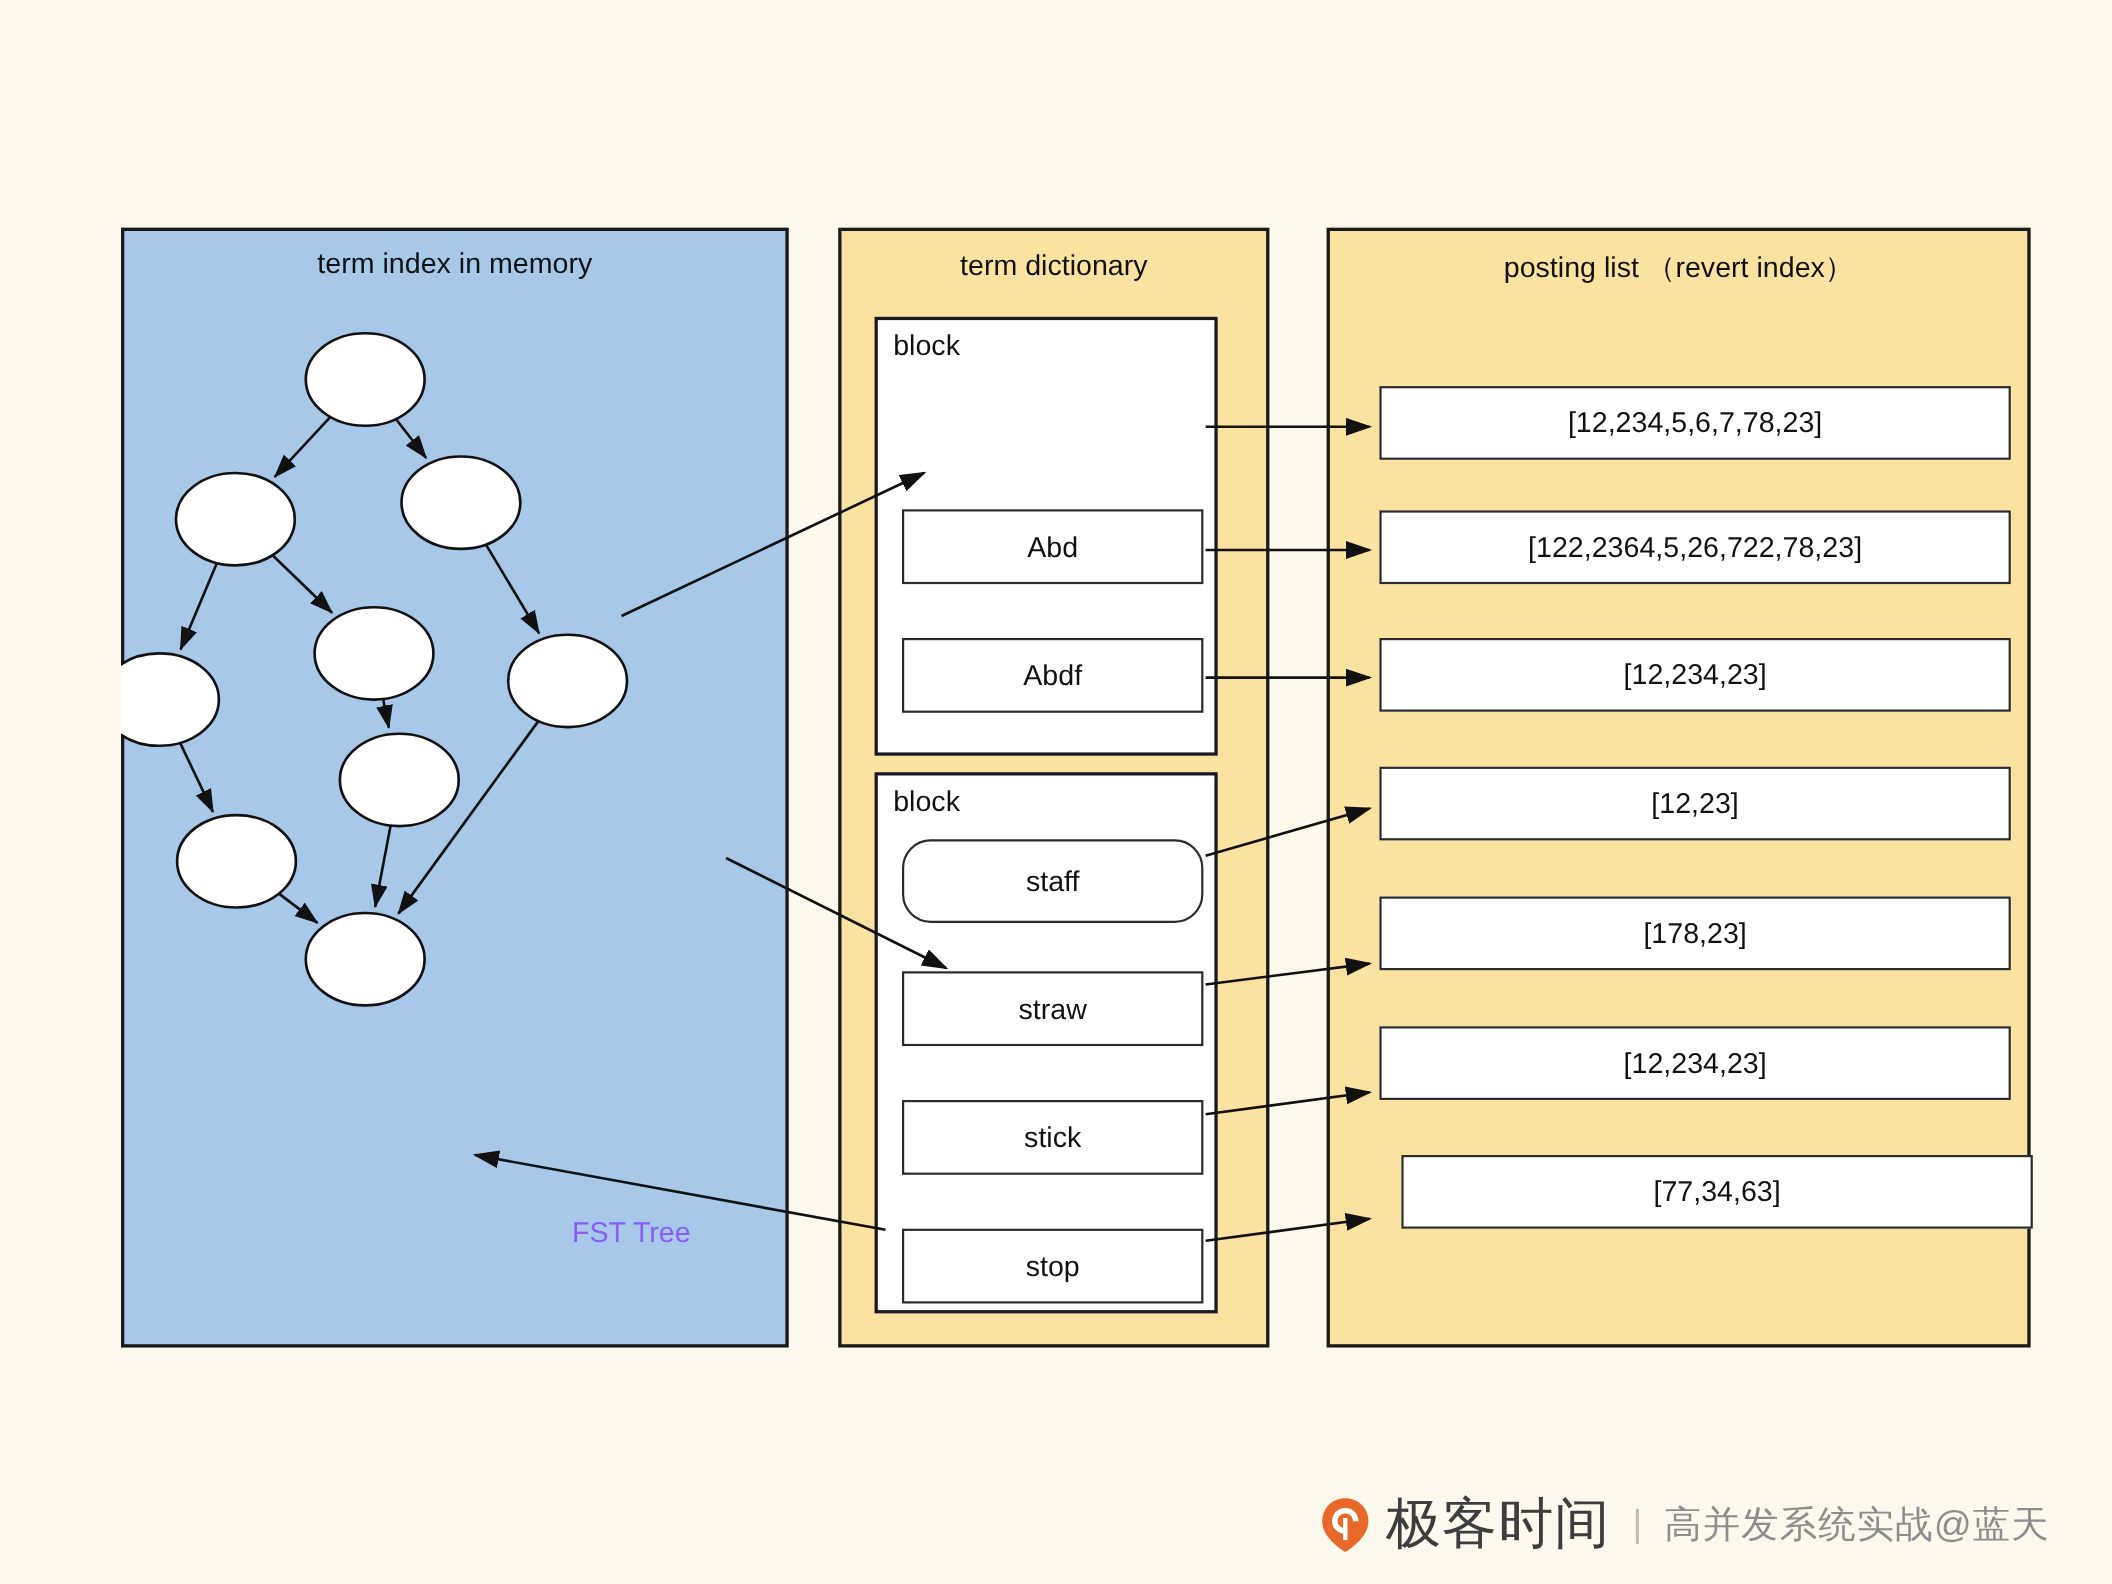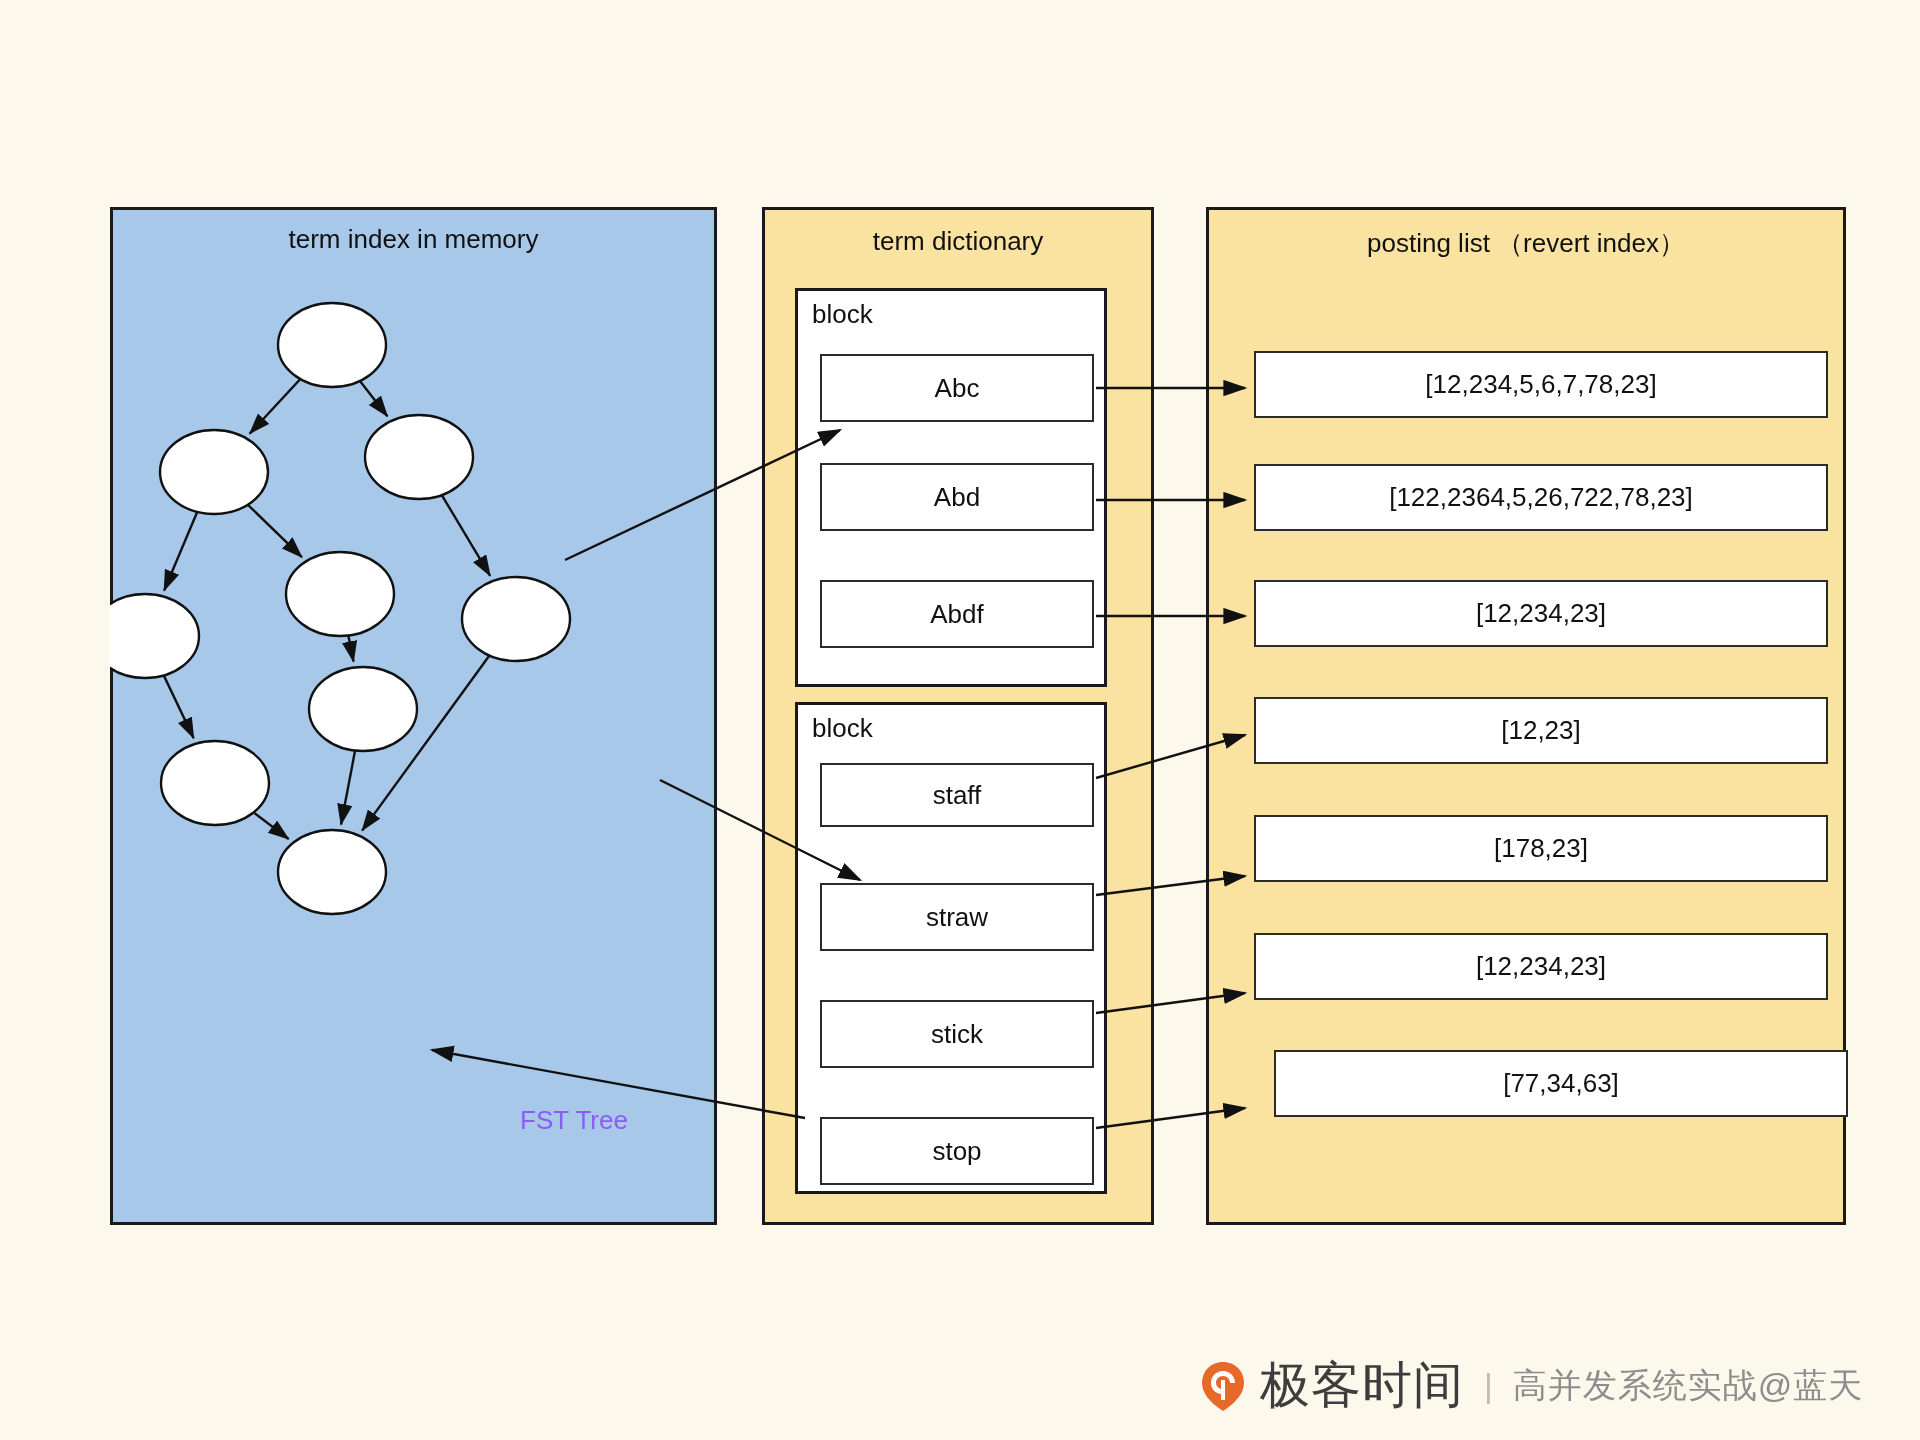--- a/index.html
+++ b/index.html
@@ -180,28 +180,27 @@
       </g>
   </svg>
 
   <div class="fst-label" style="left:520px; top:1105px;">FST Tree</div>
 
   <div class="panel" id="panel-dict">
     <div class="panel-title" style="top:16px;">term dictionary</div>
 
     <div class="block" style="left:30px; top:78px; width:312px; height:399px;">
       <div class="block-label">block</div>
-      <div class="term" style="left:22px; top:63px; width:274px; height:68px;">Abc</div>
       <div class="term" style="left:22px; top:172px; width:274px; height:68px;">Abd</div>
       <div class="term" style="left:22px; top:289px; width:274px; height:68px;">Abdf</div>
     </div>
 
     <div class="block" style="left:30px; top:492px; width:312px; height:492px;">
       <div class="block-label">block</div>
-      <div class="term" style="left:22px; top:58px; width:274px; height:64px;">staff</div>
+      <div class="term" style="left:22px; top:58px; width:274px; height:76px;border-radius:26px;">staff</div>
       <div class="term" style="left:22px; top:178px; width:274px; height:68px;">straw</div>
       <div class="term" style="left:22px; top:295px; width:274px; height:68px;">stick</div>
       <div class="term" style="left:22px; top:412px; width:274px; height:68px;">stop</div>
     </div>
   </div>
 
   <div class="panel" id="panel-posting">
     <div class="panel-title" style="top:16px;">posting list （revert index）</div>
 
     <div class="posting" style="left:45px; top:141px; width:574px; height:67px;">[12,234,5,6,7,78,23]</div>

